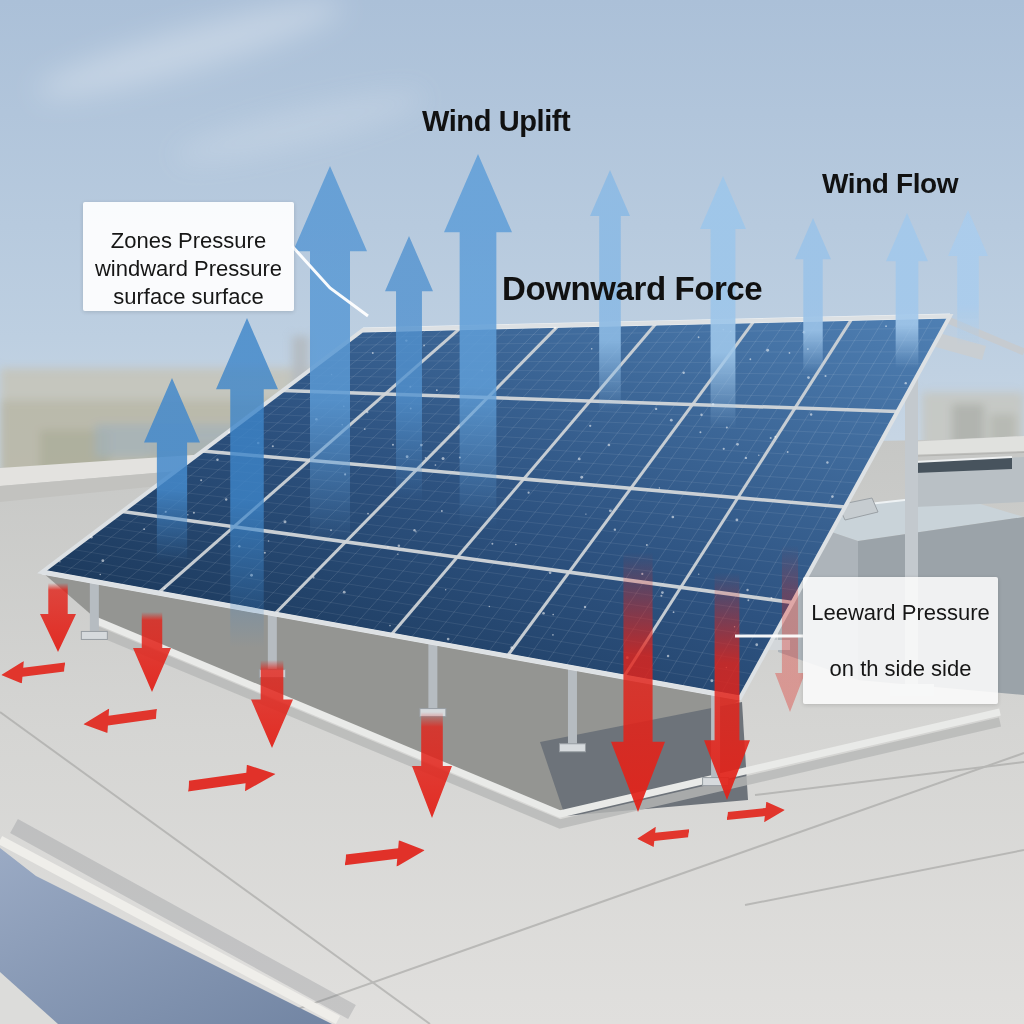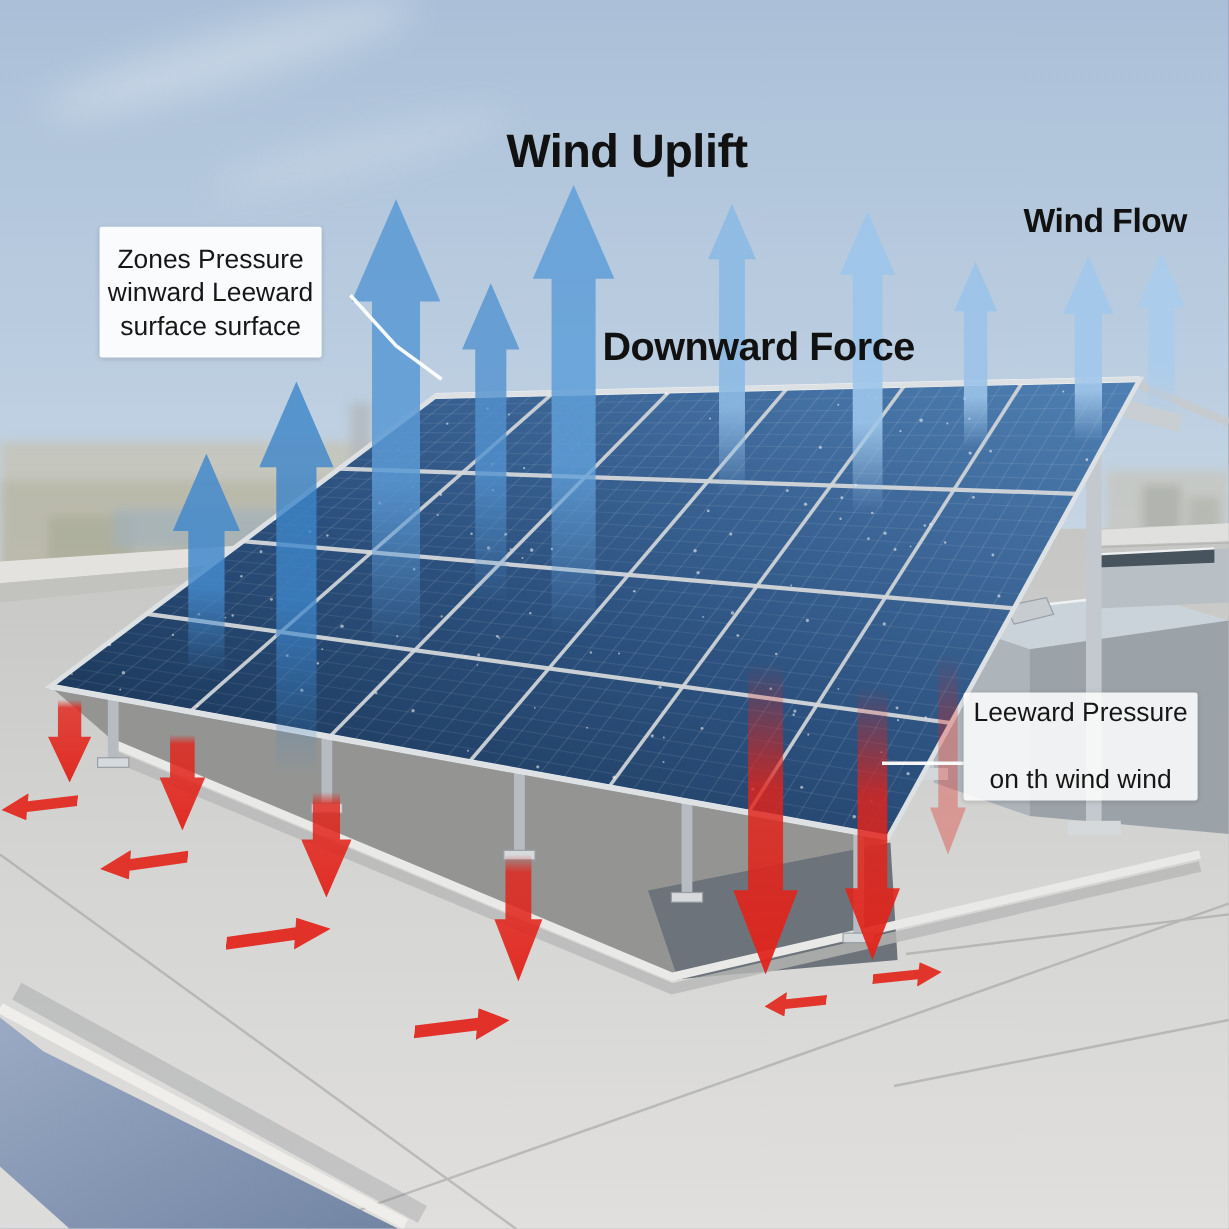--- a/index.html
+++ b/index.html
@@ -18,25 +18,25 @@
     position:absolute;z-index:4;color:#111;font-weight:700;white-space:nowrap;
     letter-spacing:-0.4px;
   }
   .callout{
     position:absolute;z-index:4;background:rgba(255,255,255,.92);
     color:#161616;text-align:center;border-radius:2px;
     box-shadow:0 1px 4px rgba(0,0,0,.14);
     display:flex;flex-direction:column;justify-content:center;
   }
   .callout .ln{font-size:22px;line-height:28px;white-space:nowrap;}
-  #t-uplift{left:422px;top:105px;font-size:39px;}
-  #t-flow{left:853px;top:168px;font-size:28px;}
+  #t-uplift{left:422px;top:105px;font-size:29px;}
+  #t-flow{left:822px;top:168px;font-size:28px;}
   #t-down{left:502px;top:270px;font-size:33px;}
-  #co-windward{left:83px;top:189px;width:185px;height:109px;}
-  #co-leeward{left:803px;top:577px;width:195px;height:90px;background:rgba(252,252,252,.88);gap:28px;}
+  #co-windward{left:83px;top:202px;width:211px;height:109px;justify-content:flex-end;}
+  #co-leeward{left:803px;top:577px;width:195px;height:127px;background:rgba(252,252,252,.88);gap:28px;}
 </style>
 </head>
 <body>
 
 <div class="stage">
 
   <div class="cloud" style="left:30px;top:28px;width:320px;height:42px;transform:rotate(-16deg);"></div>
   <div class="cloud" style="left:170px;top:110px;width:260px;height:34px;transform:rotate(-14deg);opacity:.6;"></div>
 
   <svg class="scene" width="1024" height="1024" viewBox="0 0 1024 1024">
@@ -358,20 +358,20 @@
     <polyline points="292,246 330,288 368,316" fill="none" stroke="#ffffff" stroke-width="3" opacity=".95"></polyline>
     <line x1="735" y1="636" x2="803" y2="636" stroke="#ffffff" stroke-width="3" opacity=".95"></line>
   </svg>
 
   <div class="title" id="t-uplift">Wind Uplift</div>
   <div class="title" id="t-flow">Wind Flow</div>
   <div class="title" id="t-down">Downward Force</div>
 
   <div class="callout" id="co-windward">
     <div class="ln">Zones Pressure</div>
-    <div class="ln">winward Leeward</div>
+    <div class="ln">windward Pressure</div>
     <div class="ln">surface surface</div>
   </div>
   <div class="callout" id="co-leeward">
     <div class="ln">Leeward Pressure</div>
-    <div class="ln">on th wind wind</div>
+    <div class="ln">on th side side</div>
   </div>
 </div>
 
 </body></html>

